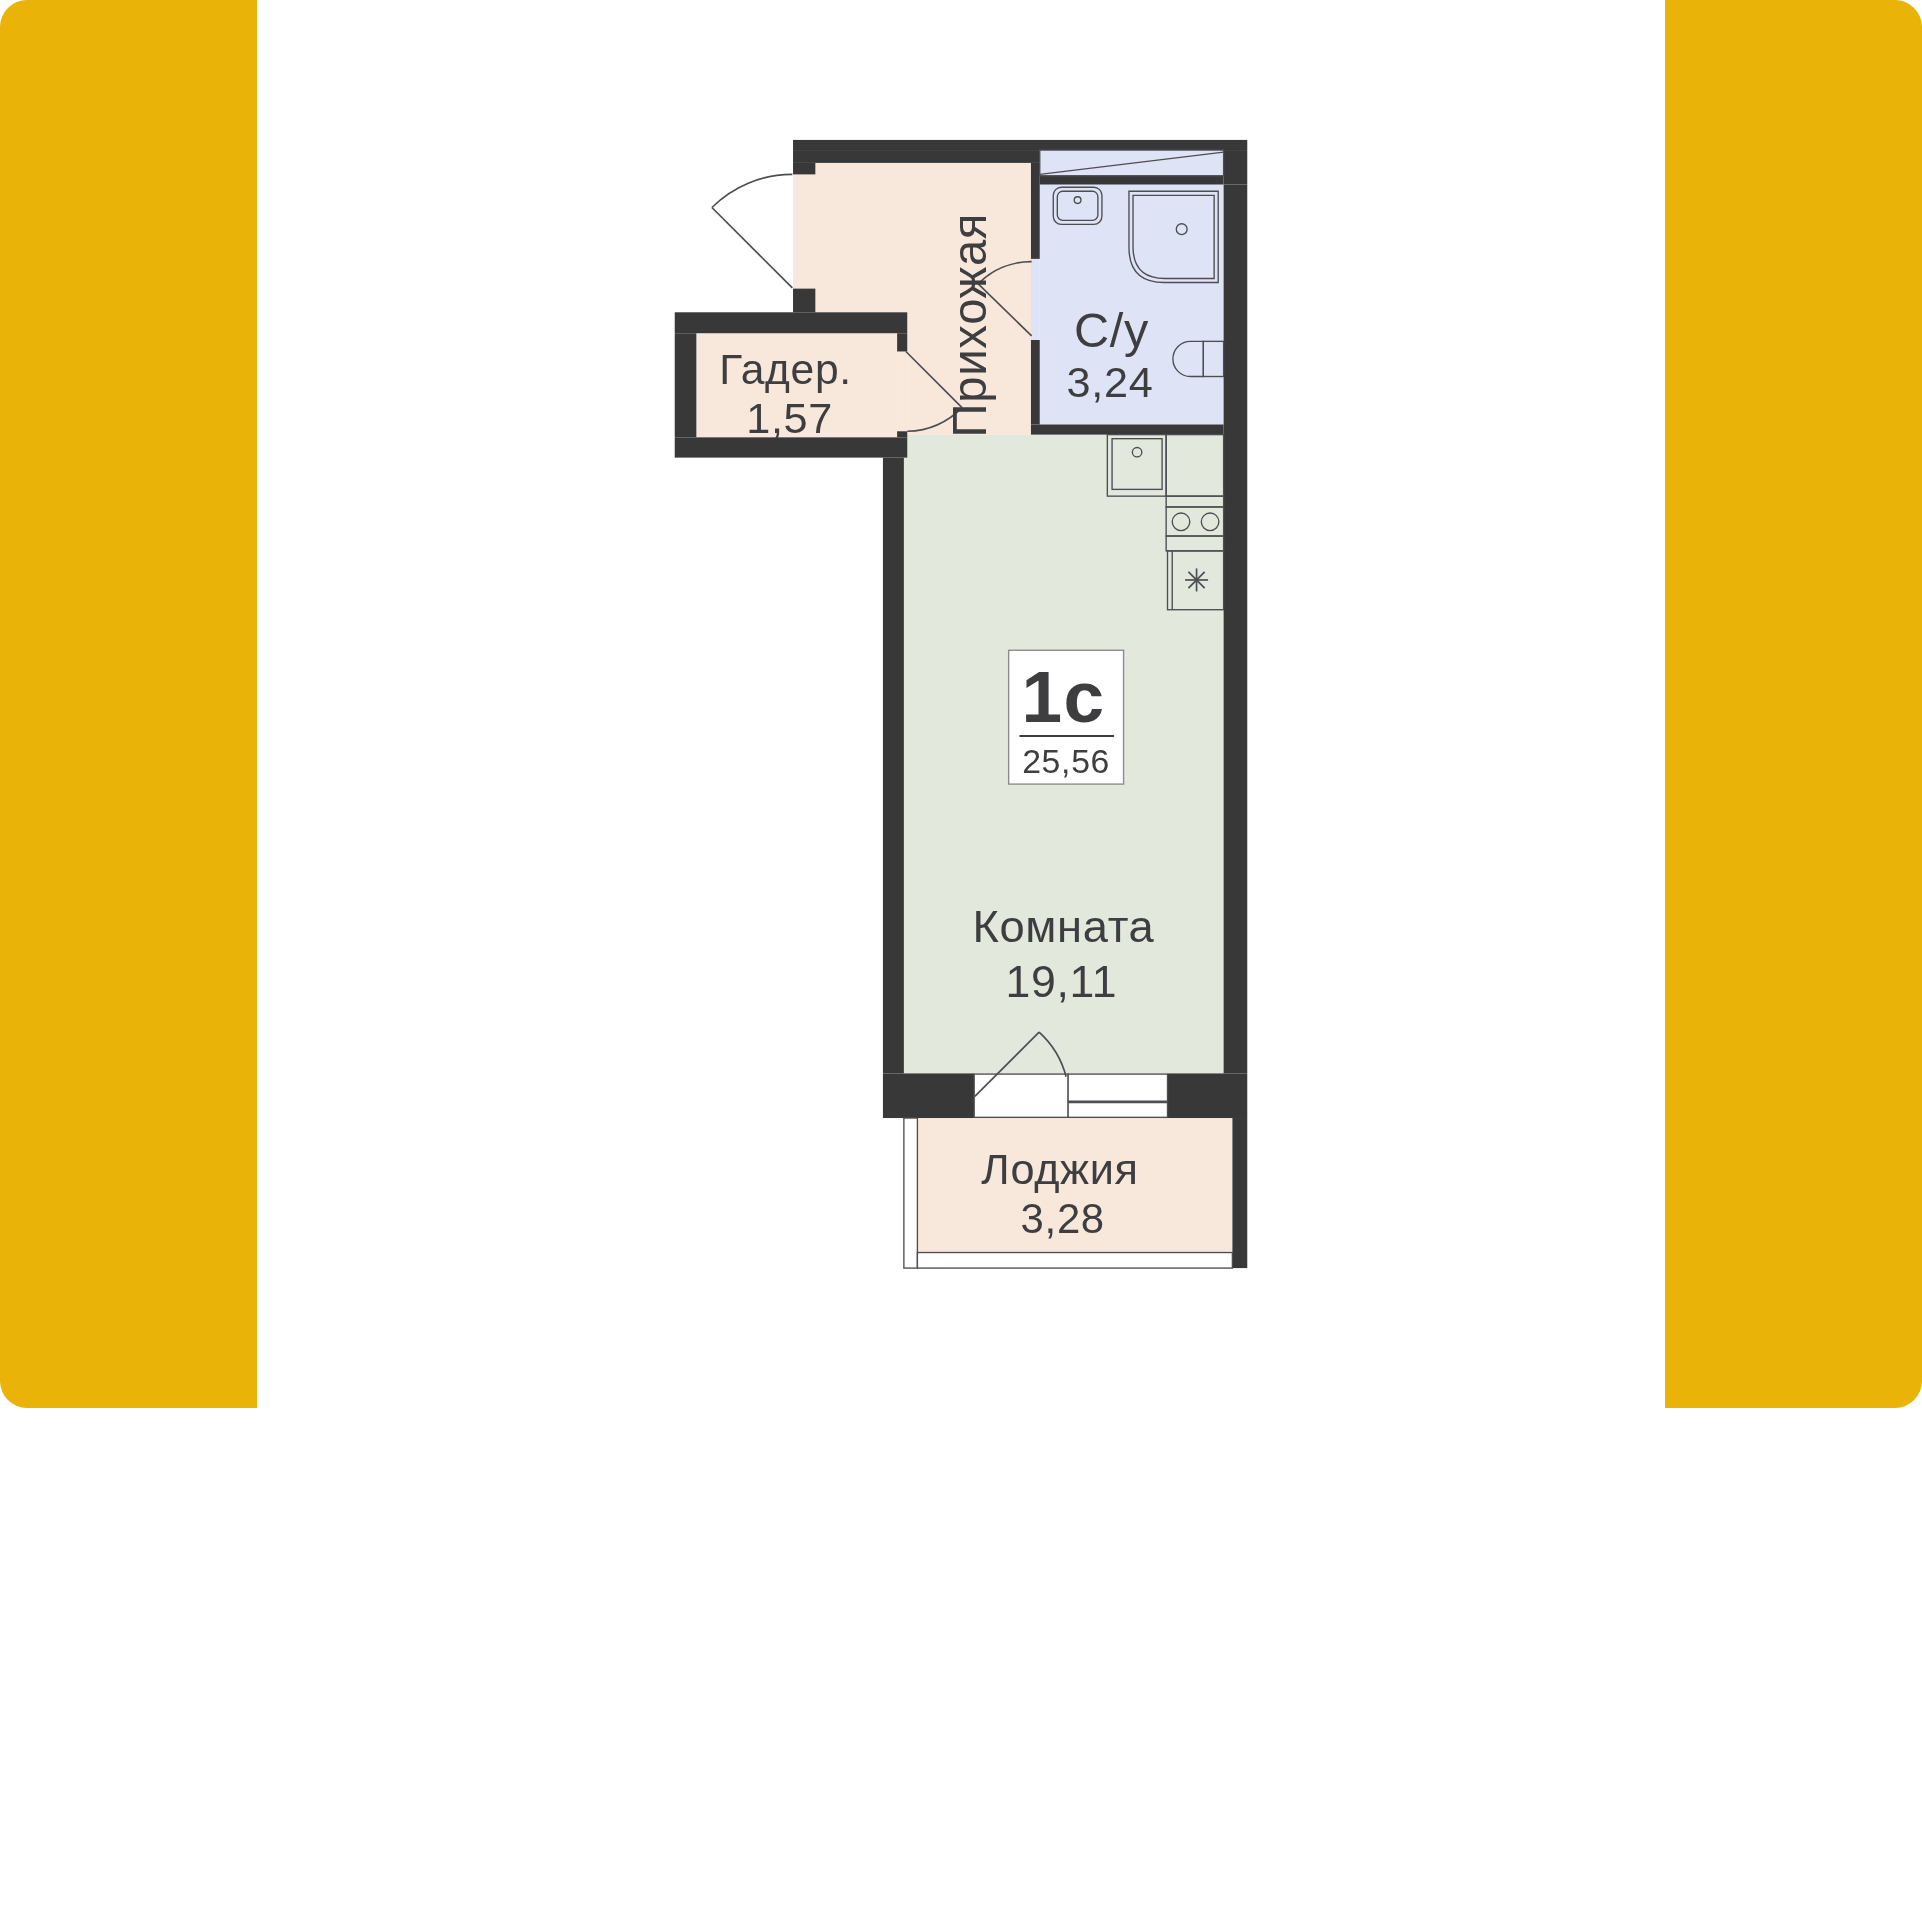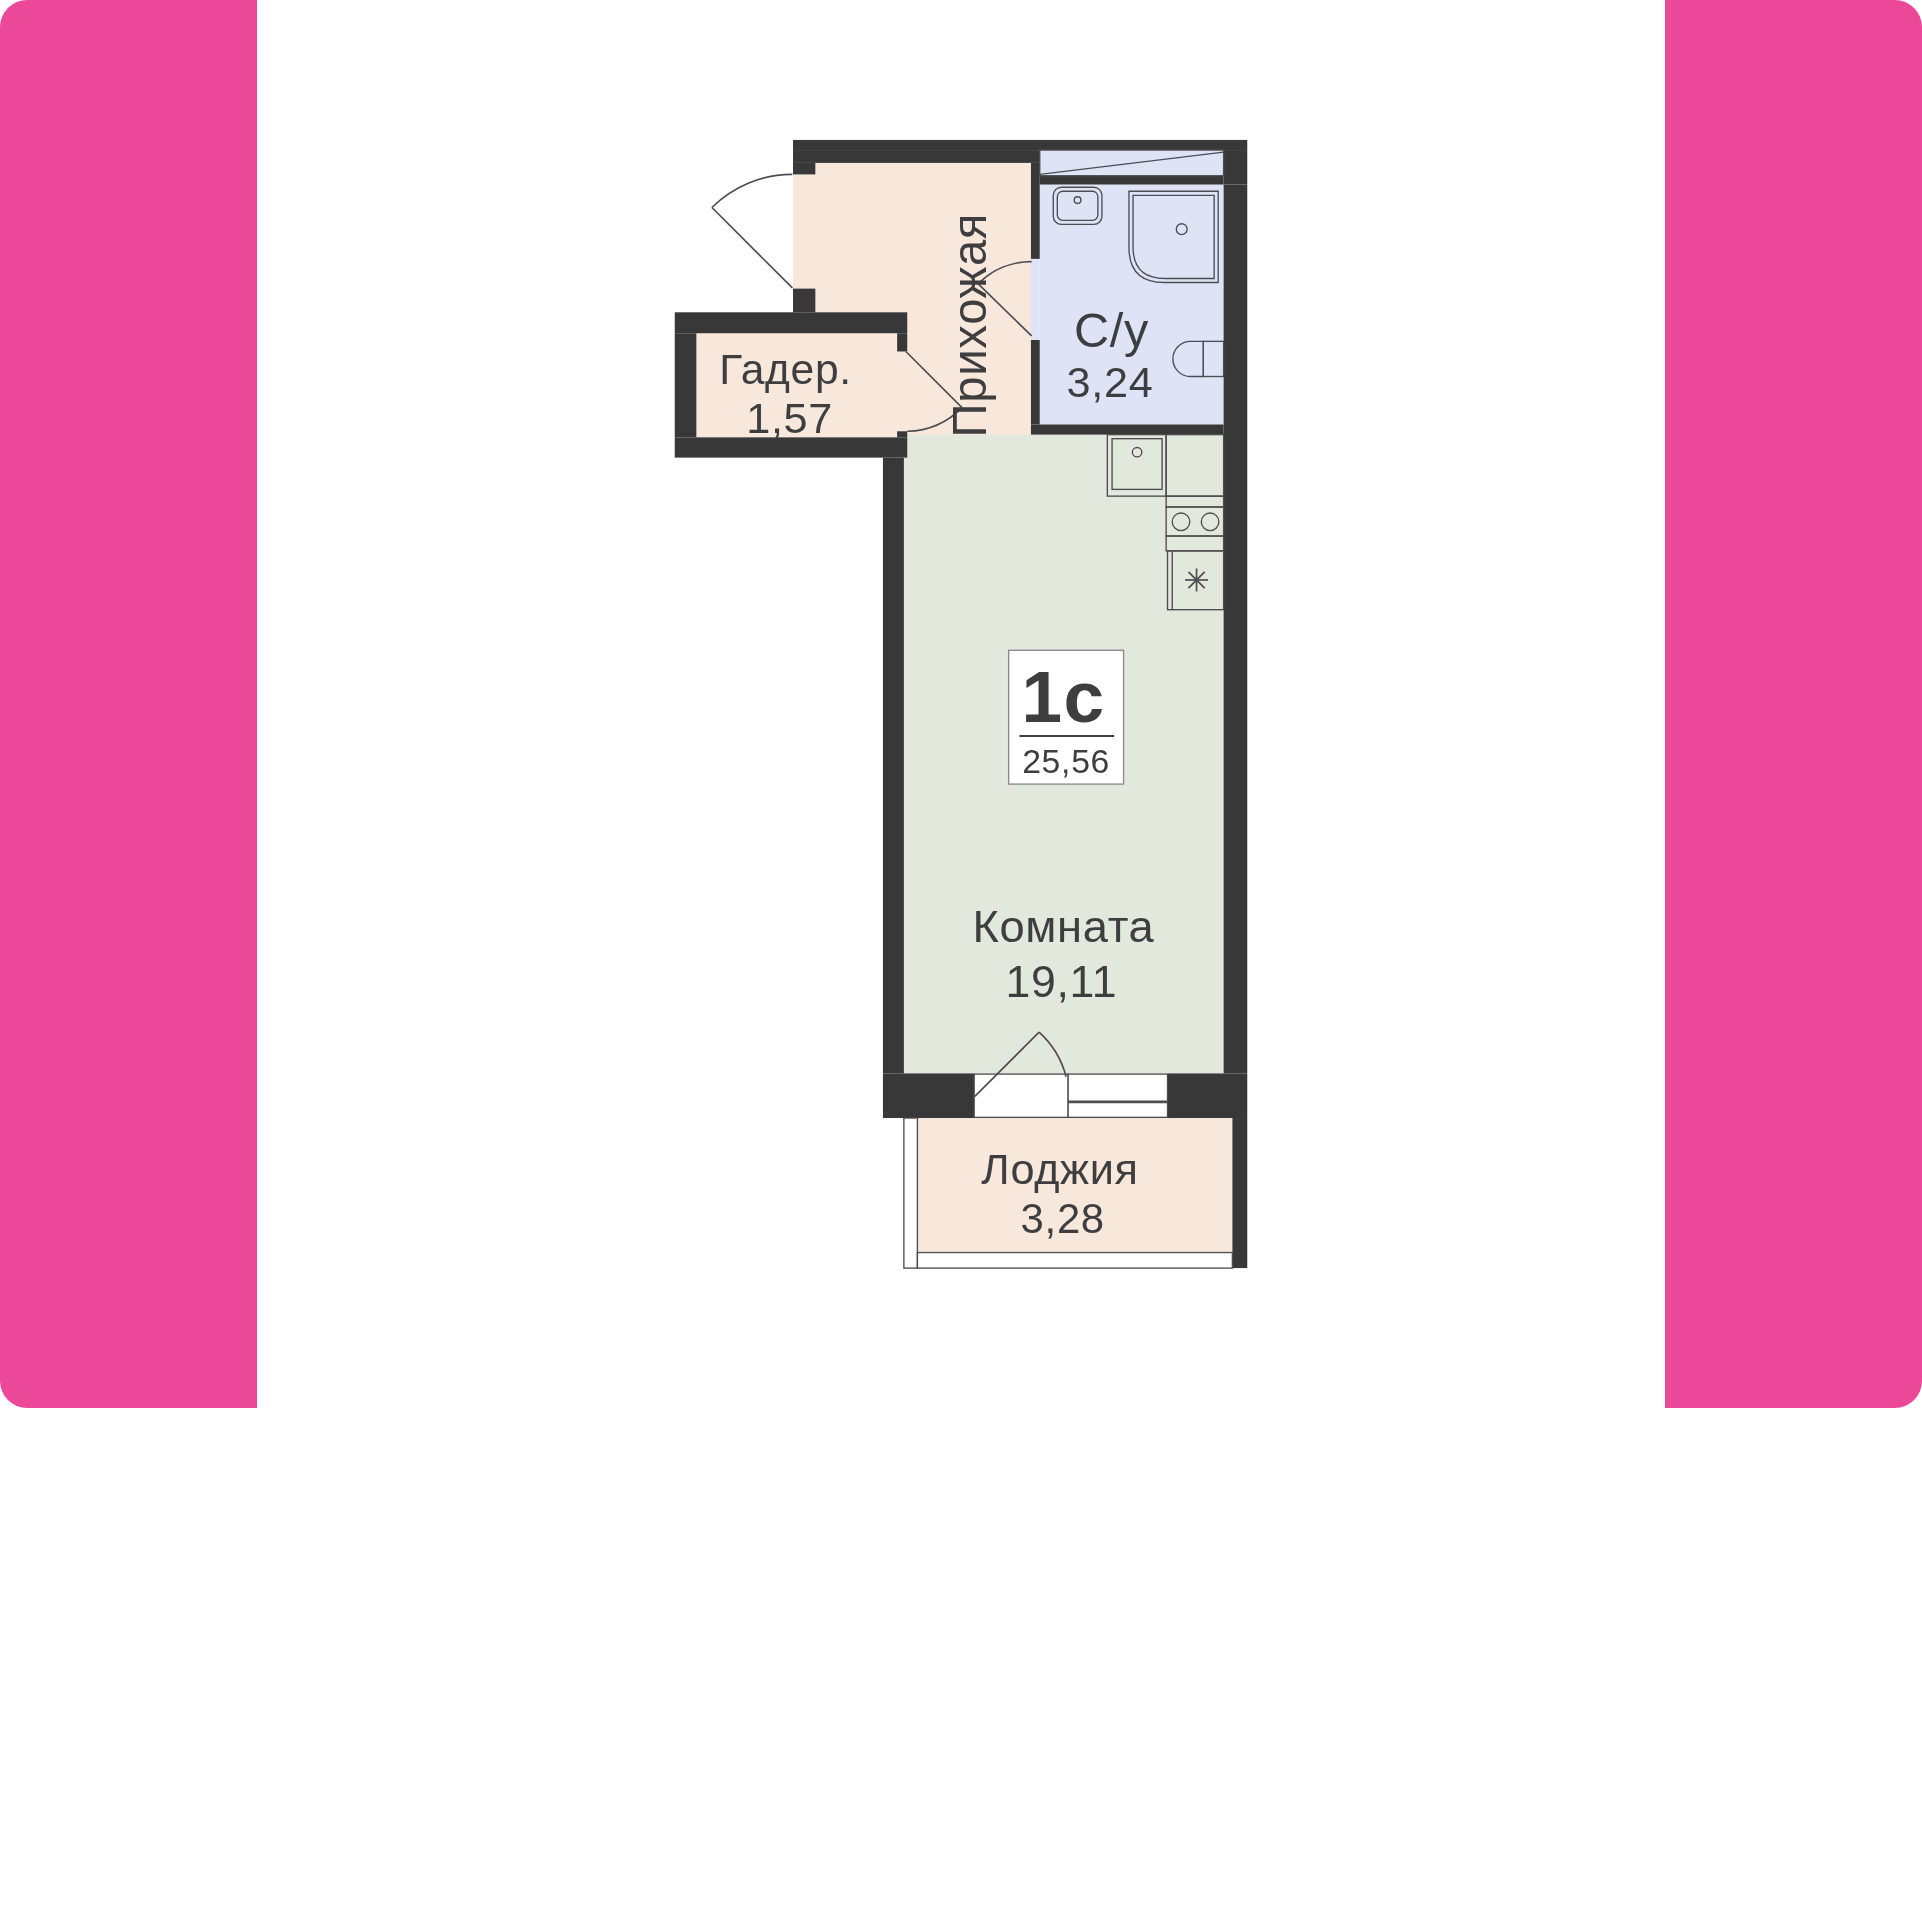--- a/index.html
+++ b/index.html
@@ -1,16 +1,16 @@
 <!DOCTYPE html>
 <html style="font-size:14.8px"><head>
 <meta charset="utf-8">
 <style>
   html,body{margin:0;padding:0;background:#ffffff;}
-  .canvas{position:relative;width:1922px;height:1408px;background:#ec4899;overflow:hidden;border-radius:27px;}
+  .canvas{position:relative;width:1922px;height:1408px;background:#eab308;overflow:hidden;border-radius:27px;}
   svg{display:block;width:100%;height:100%;}
   .plan-text{font-family:"Liberation Sans","DejaVu Sans",sans-serif;font-weight:400;letter-spacing:1px;}
   .badge-type{font-weight:600;letter-spacing:2px;}
 </style>
 </head>
 <body>
 
 <div class="canvas">
 <svg viewBox="0 0 2083 2083" xmlns="http://www.w3.org/2000/svg">
 

